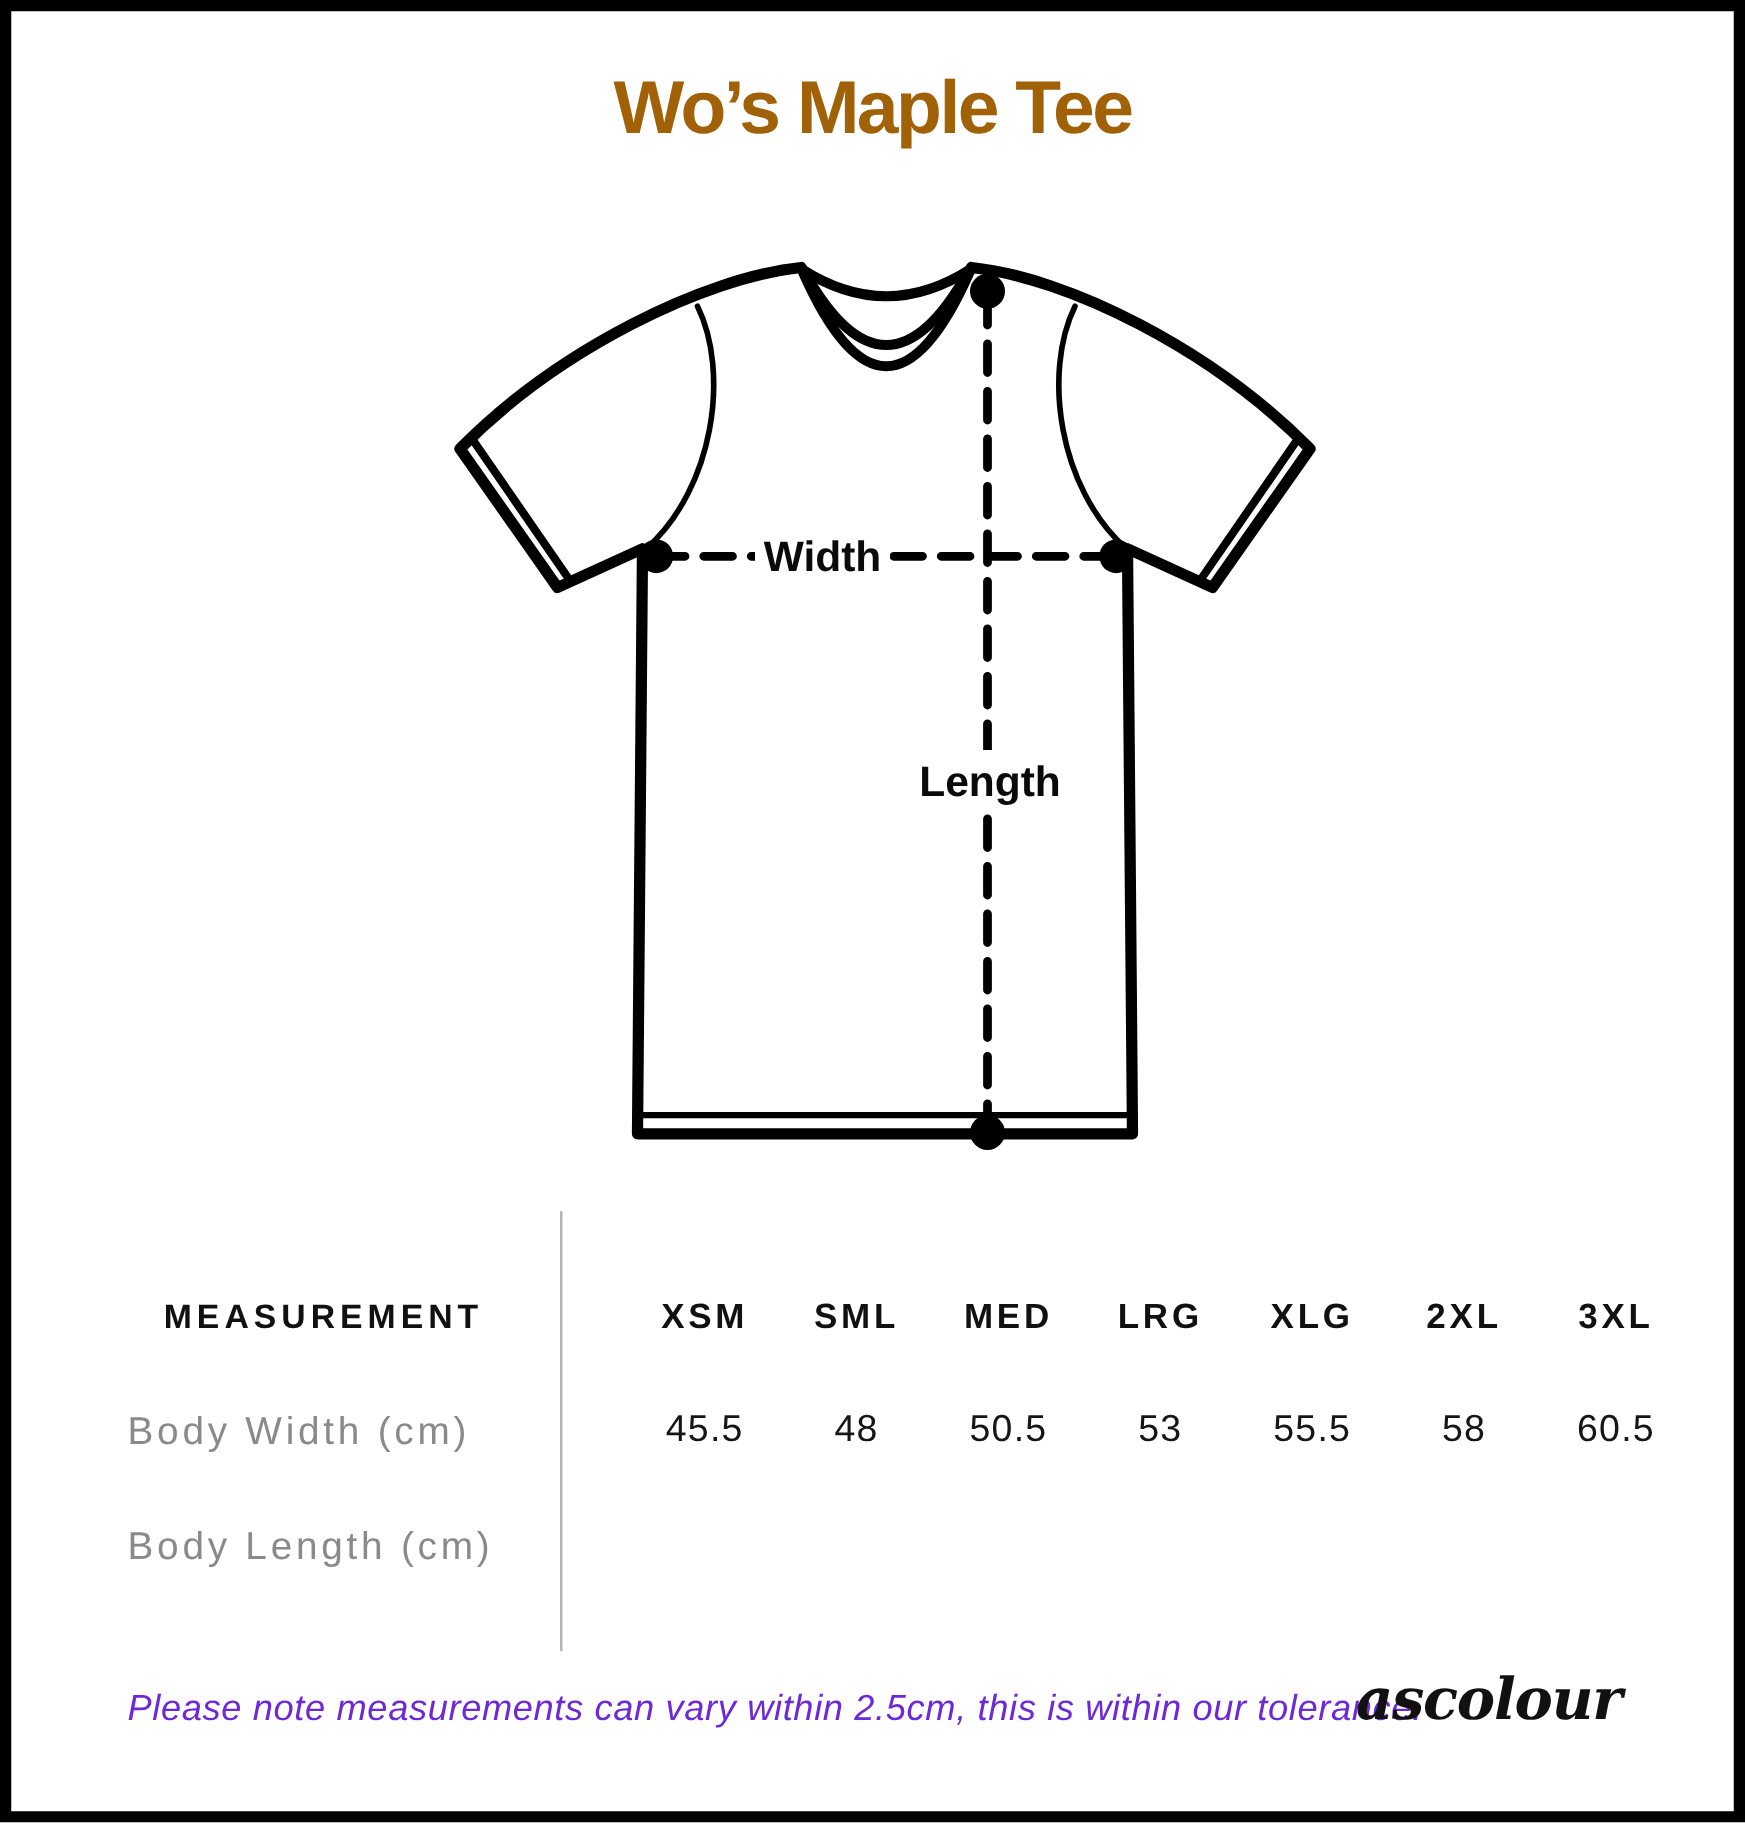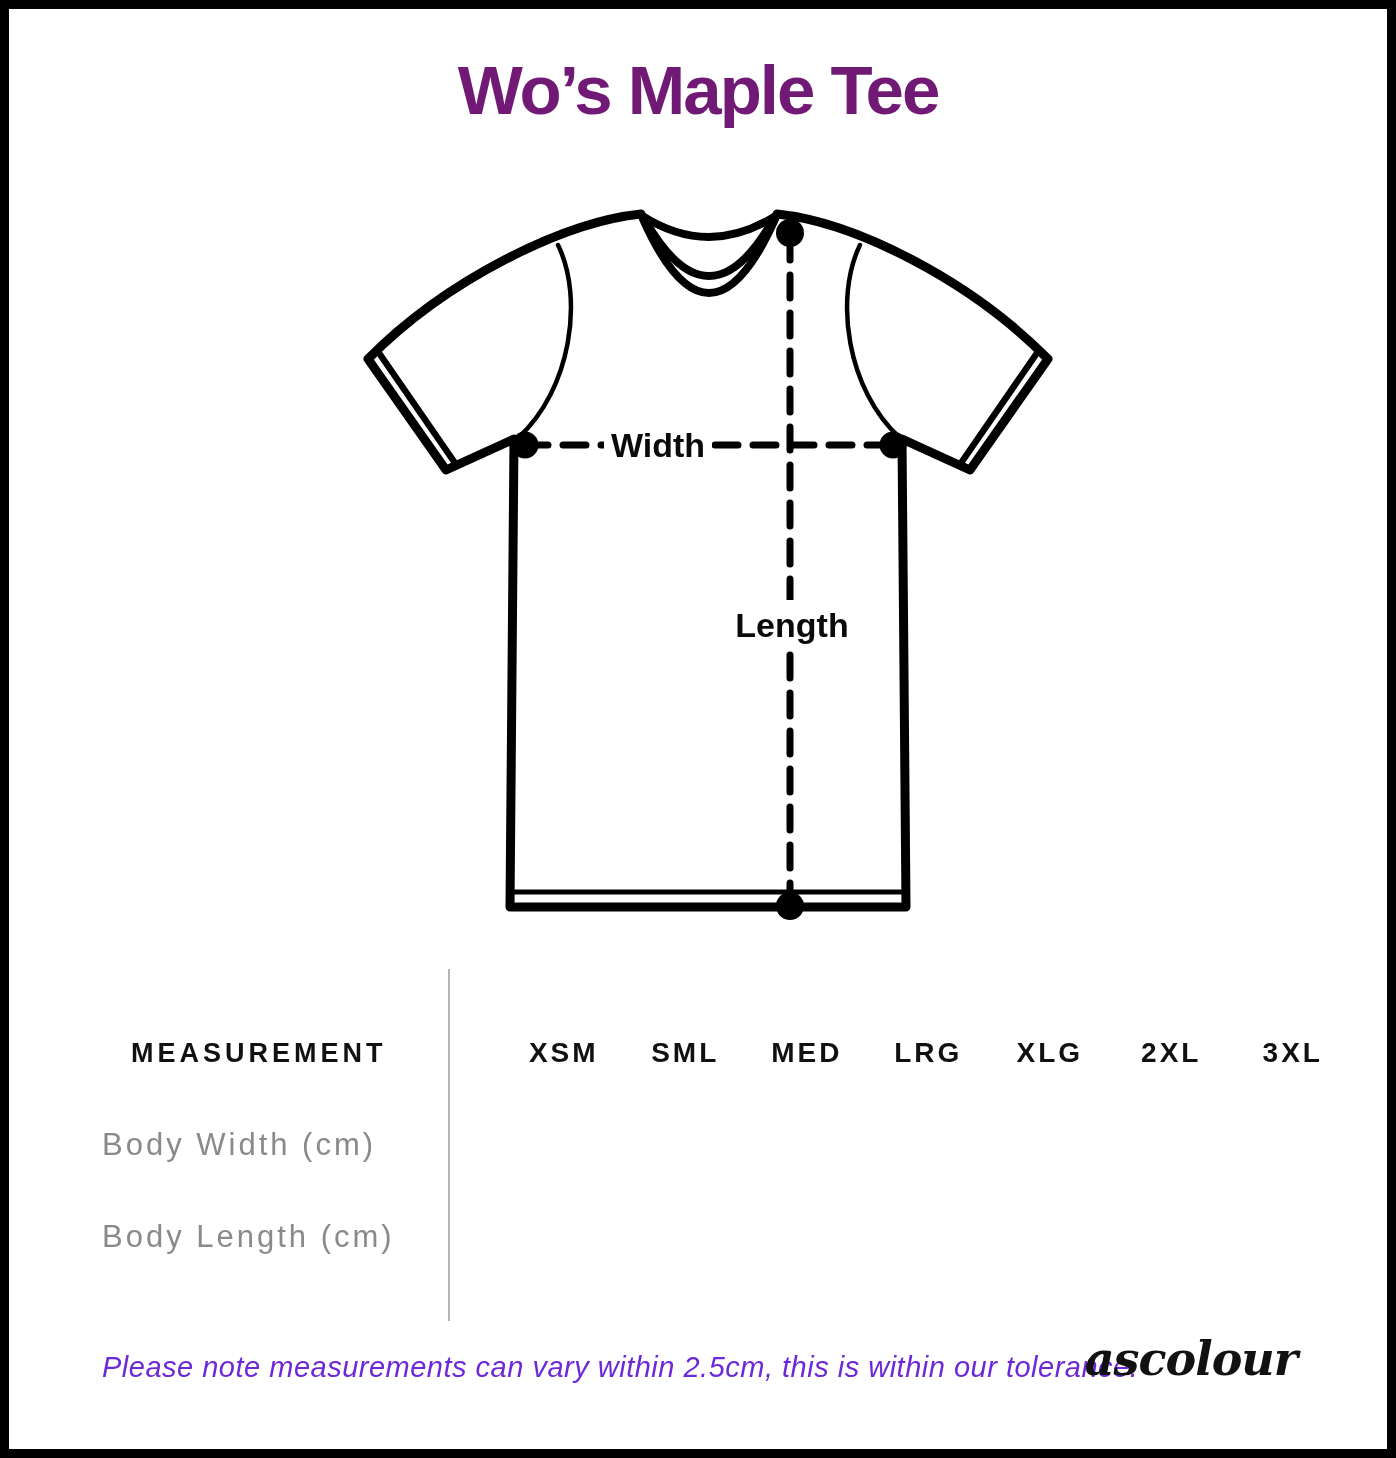--- a/index.html
+++ b/index.html
@@ -13,24 +13,24 @@
     background: #ffffff;
     border: 9px solid #000000;
     overflow: hidden;
   }
 
   .page-title {
     position: absolute;
     left: 0; right: 0;
     top: 42px;
     text-align: center;
-    font-size: 69px;
+    font-size: 60px;
     font-weight: 700;
     letter-spacing: -2px;
-    color: #701a75;
+    color: #a16207;
     white-space: nowrap;
   }
 
   .tshirt-svg {
     position: absolute;
     left: 321px;
     top: 171px;
     width: 758px;
     height: 763px;
   }
@@ -175,19 +175,28 @@
     <span>XSM</span>
     <span>SML</span>
     <span>MED</span>
     <span>LRG</span>
     <span>XLG</span>
     <span>2XL</span>
     <span>3XL</span>
   </div>
 
   <div class="row-label r1">Body Width (cm)</div>
+  <div class="size-grid values r1">
+    <span>45.5</span>
+    <span>48</span>
+    <span>50.5</span>
+    <span>53</span>
+    <span>55.5</span>
+    <span>58</span>
+    <span>60.5</span>
+  </div>
 
   <div class="row-label r2">Body Length (cm)</div>
 
   <div class="note">Please note measurements can vary within 2.5cm, this is within our tolerance.</div>
   <div class="brand-logo">ascolour</div>
 
 </div>
 
 </body></html>

